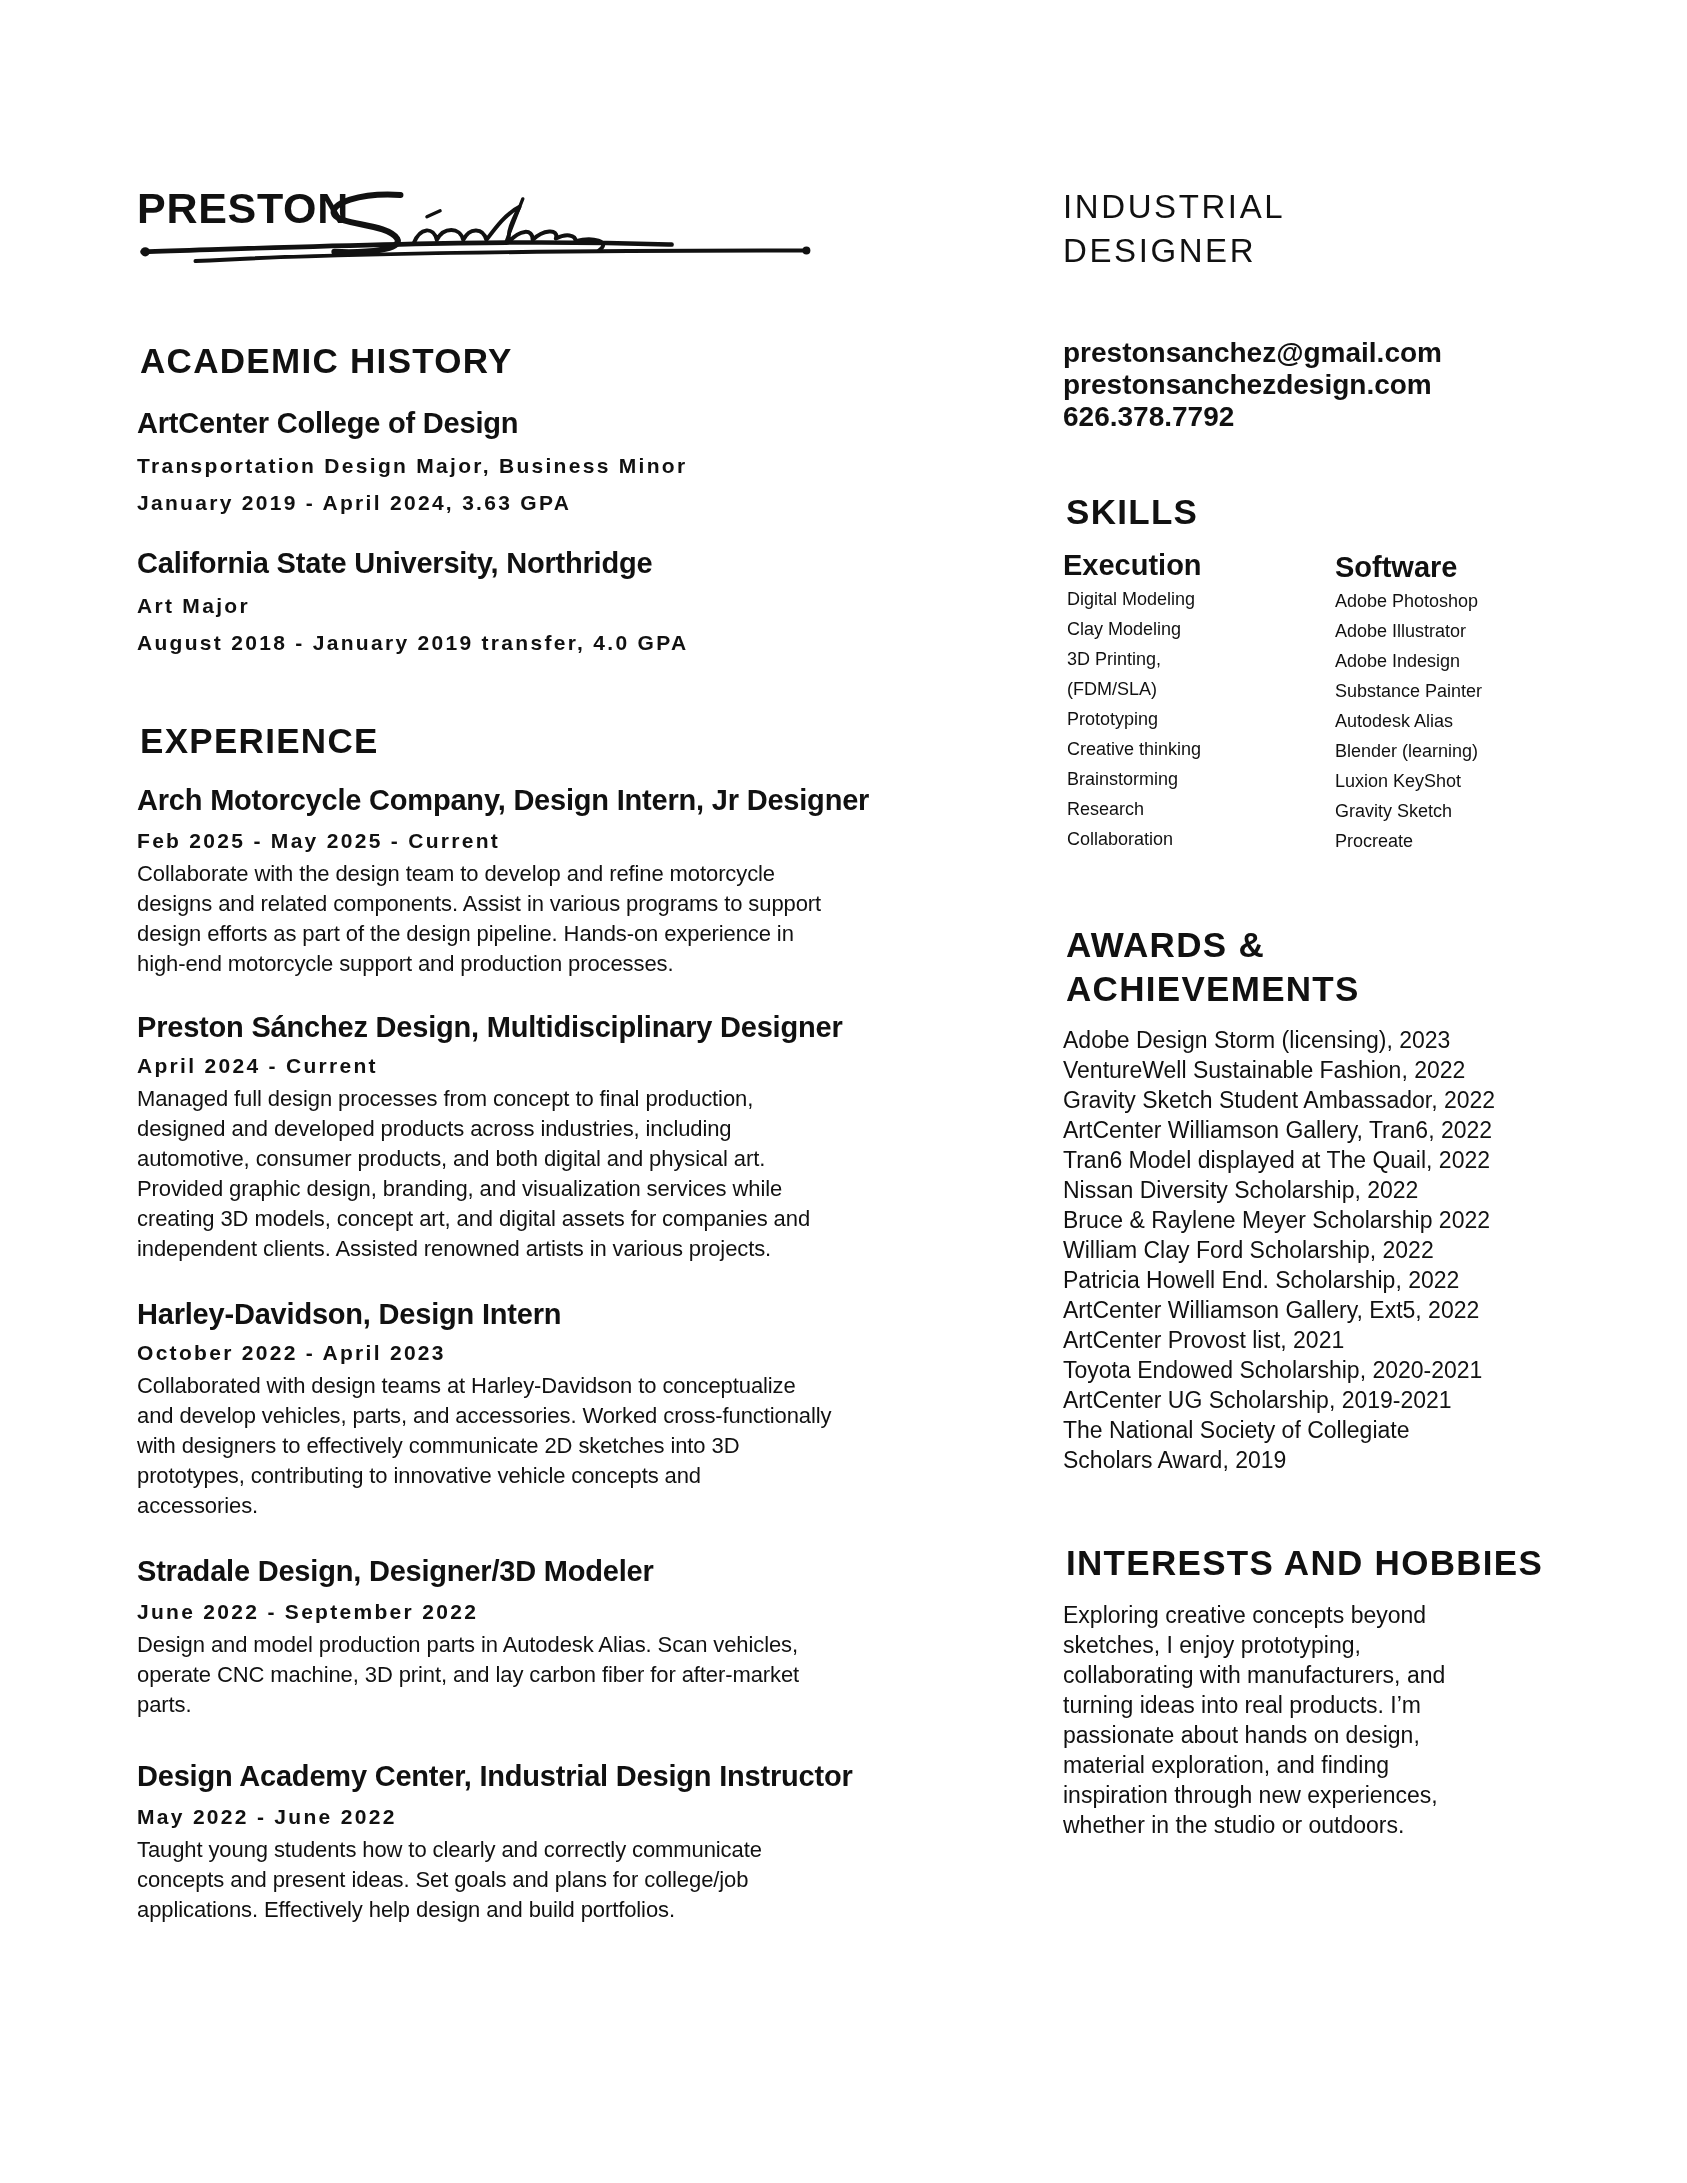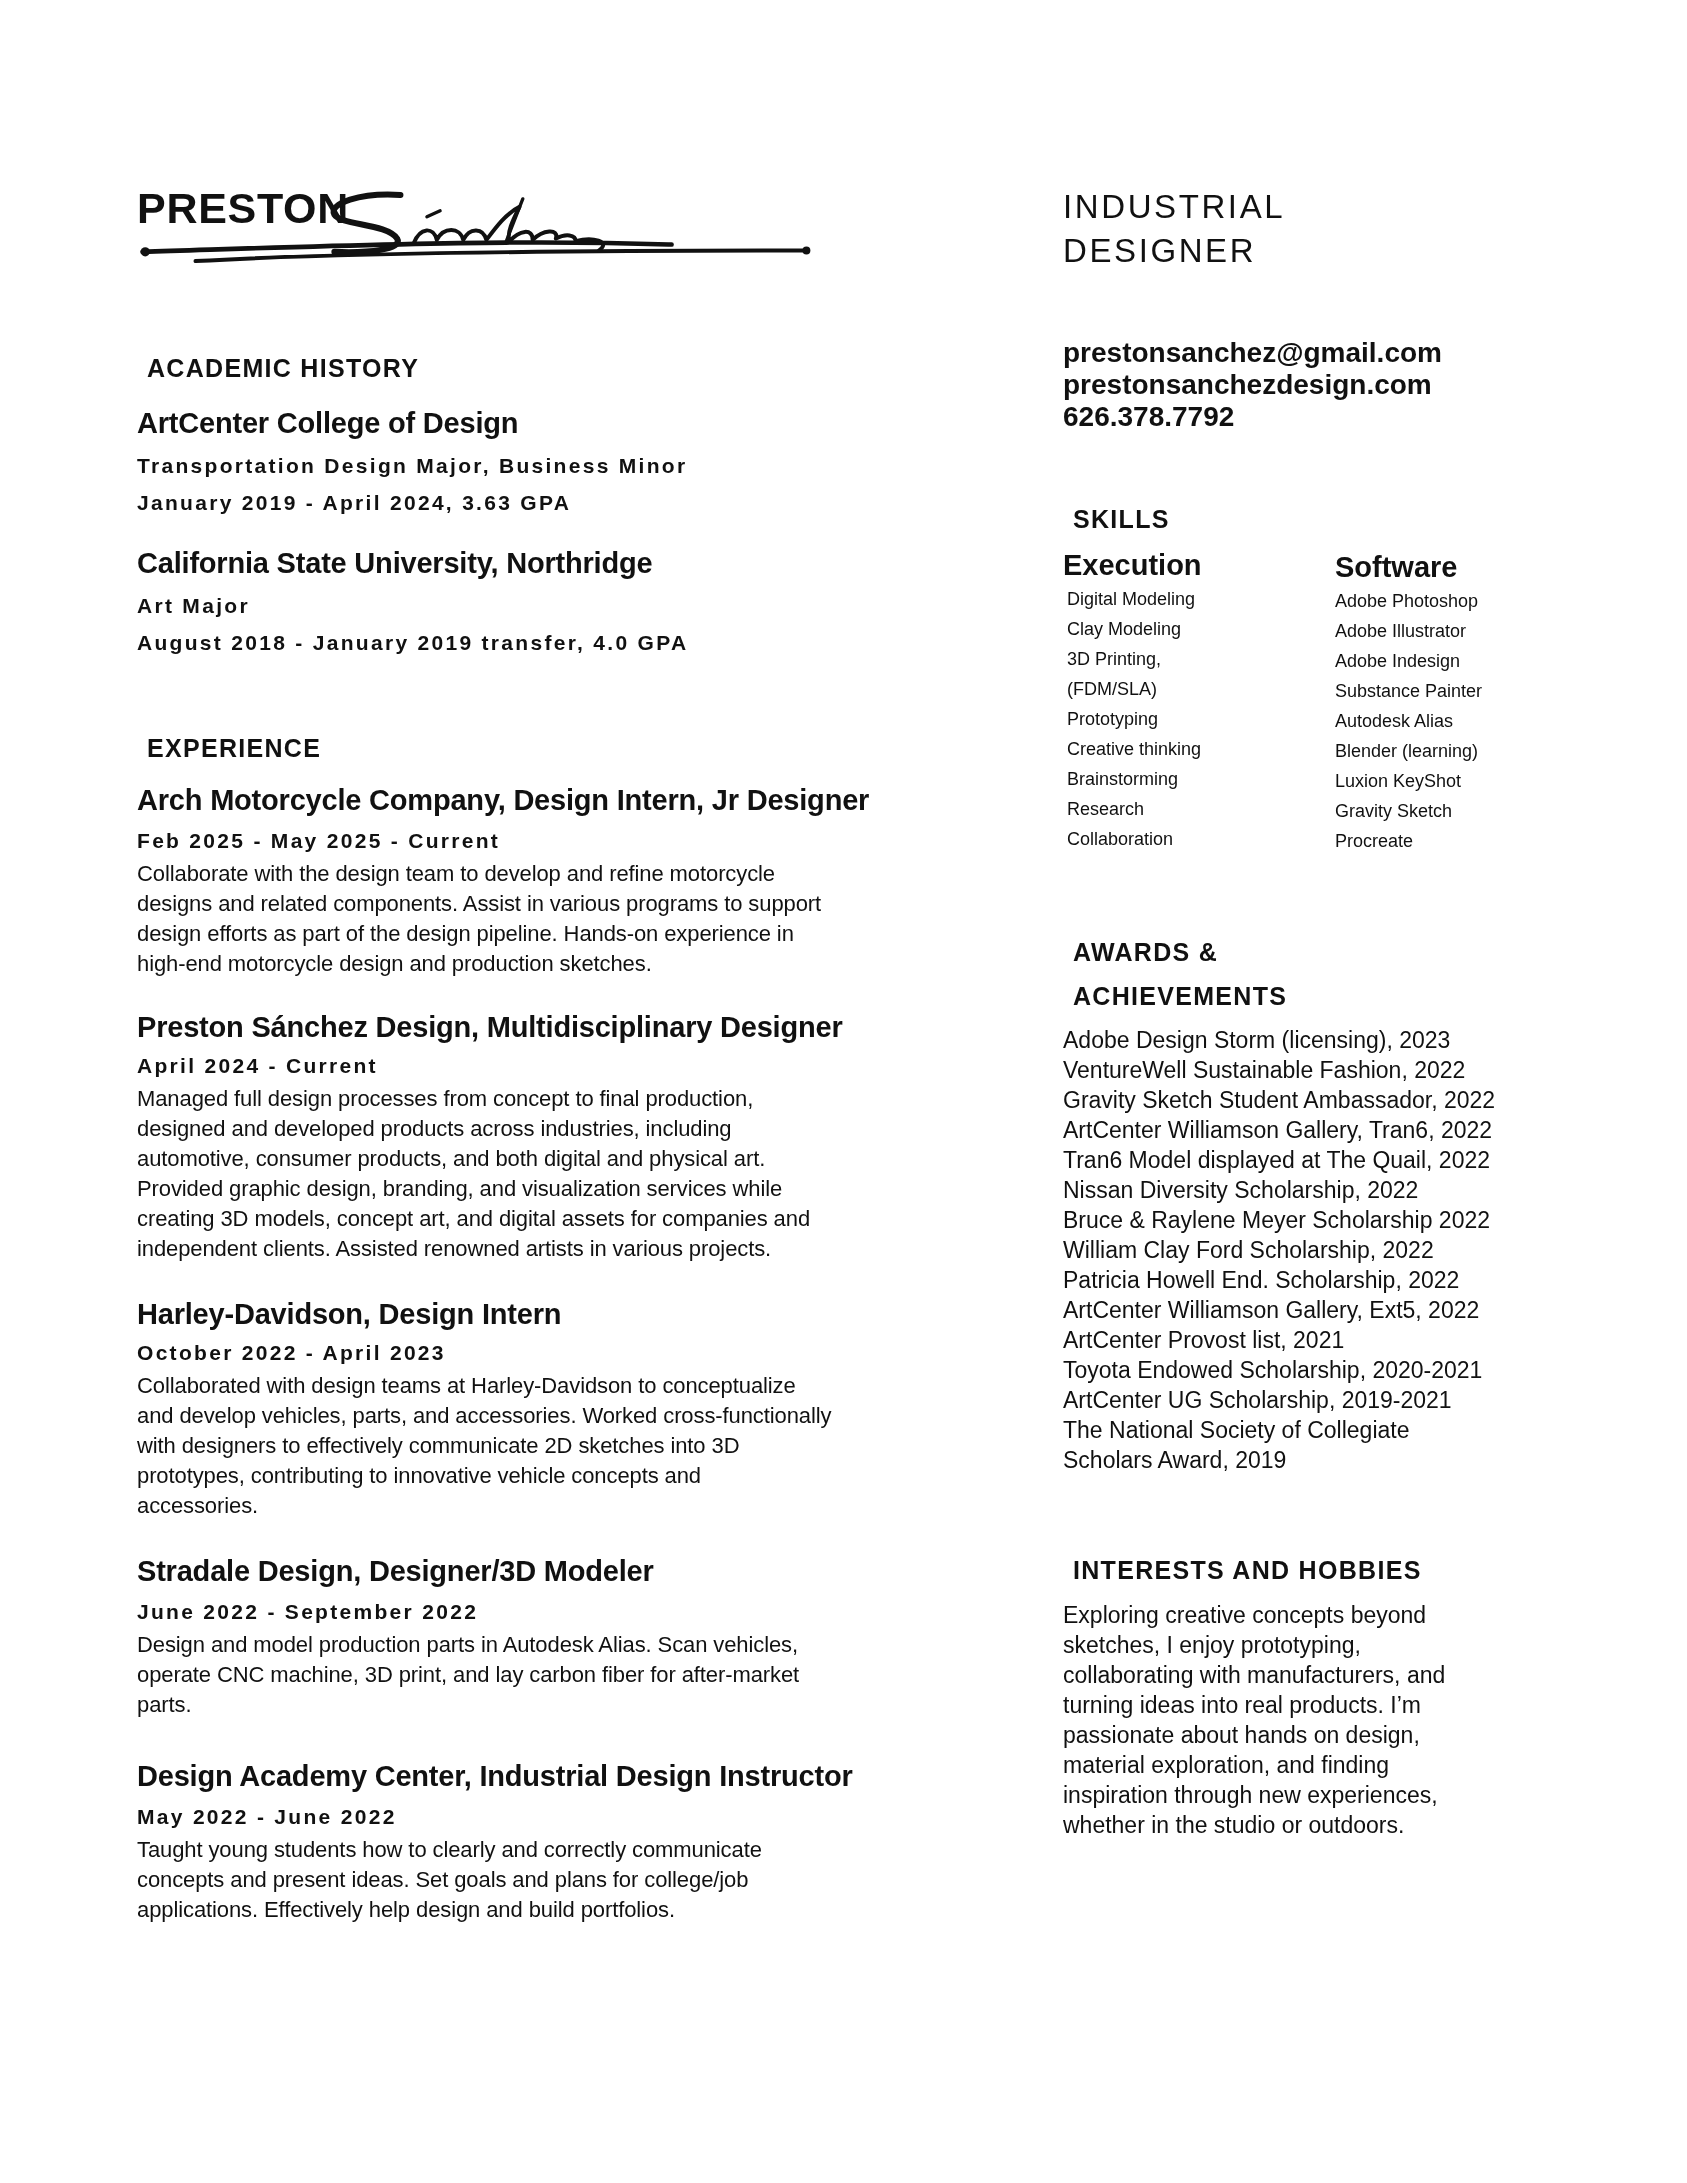--- a/index.html
+++ b/index.html
@@ -6,21 +6,21 @@
     body { width: 1687px; height: 2183px; position: relative; overflow: hidden; color: #111111;
       font-family: "Liberation Sans", "DejaVu Sans", sans-serif; }
     .abs { position: absolute; }
 
     
     .name-first { left: 137px; top: 187px; font-size: 43px; font-weight: 700; letter-spacing: 0.7px; line-height: 1; }
     .signature { left: 136px; top: 187px; width: 681px; height: 86px; }
     .title-block { left: 1063px; top: 185px; font-size: 33px; font-weight: 400; letter-spacing: 2.6px; line-height: 44px; }
 
     
-    .sec-h { font-size: 25px; font-weight: 700; letter-spacing: 1.3px; line-height: 44px; margin: 10px; }
+    .sec-h { font-size: 35px; font-weight: 700; letter-spacing: 1.3px; line-height: 44px; margin: 3px; }
 
     
     .left-col { left: 137px; width: 847px; }
     .entry-title { font-size: 29px; font-weight: 700; line-height: 38px; margin: 0; letter-spacing: -0.2px; }
     .entry-sub { font-size: 21px; font-weight: 700; letter-spacing: 2.3px; line-height: 37px; margin: 0; }
     .entry-desc { font-size: 22px; font-weight: 400; line-height: 30px; margin: 0; letter-spacing: -0.1px; }
 
     
     .right-col { left: 1063px; width: 516px; }
     .contact-line { font-size: 28px; font-weight: 700; line-height: 32px; letter-spacing: 0px; }
@@ -74,21 +74,21 @@
   <h2 class="sec-h">EXPERIENCE</h2>
 </div>
 
 <div class="abs left-col" style="top:781px;">
   <div class="entry-title">Arch Motorcycle Company, Design Intern, Jr Designer</div>
   <div class="entry-sub" style="margin-top:2.6px;">Feb 2025 - May 2025 - Current</div>
   <div class="entry-desc">
     <div>Collaborate with the design team to develop and refine motorcycle</div>
     <div>designs and related components. Assist in various programs to support</div>
     <div>design efforts as part of the design pipeline. Hands-on experience in</div>
-    <div>high-end motorcycle design and production sketches.</div>
+    <div>high-end motorcycle support and production processes.</div>
   </div>
 </div>
 
 <div class="abs left-col" style="top:1008px;">
   <div class="entry-title">Preston Sánchez Design, Multidisciplinary Designer</div>
   <div class="entry-sub" style="margin-top:1.3px;">April 2024 - Current</div>
   <div class="entry-desc">
     <div>Managed full design processes from concept to final production,</div>
     <div>designed and developed products across industries, including</div>
     <div>automotive, consumer products, and both digital and physical art.</div>

